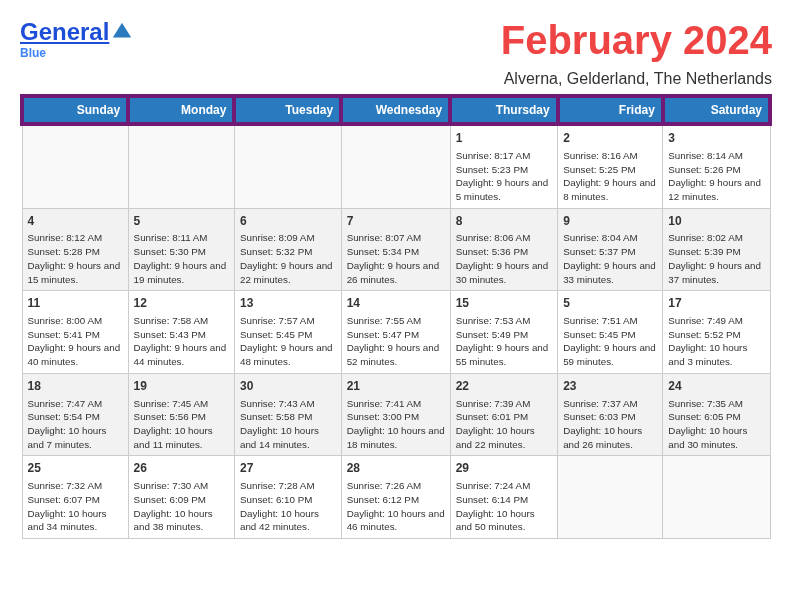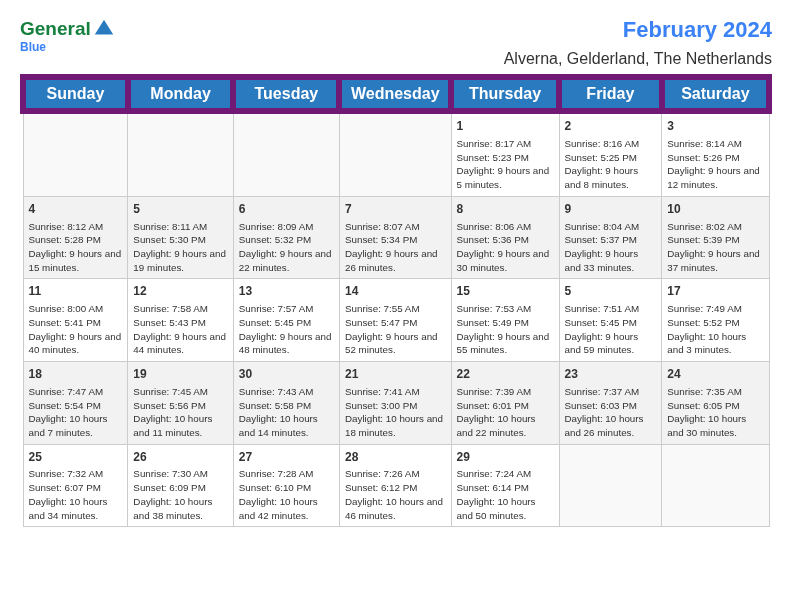--- a/index.html
+++ b/index.html
@@ -23,61 +23,62 @@
     .logo {
       display: flex;
       flex-direction: column;
       align-items: flex-start;
     }
     .logo-text {
       display: flex;
       align-items: center;
     }
     .logo-general {
-      font-size: 19px;
-      font-weight: bold;
-      color: #15803d;
+      font-size: 24px;
+      font-weight: bold;
+      color: #1d4ed8;
+      text-decoration: underline;
     }
     .logo-blue {
       font-size: 12px;
       font-weight: bold;
       color: #3b82f6;
     }
     .logo-icon {
       width: 22px;
       height: 22px;
       margin-left: 2px;
     }
     .title-area {
       text-align: right;
     }
     .month-title {
-      font-size: 22px;
-      font-weight: bold;
-      color: #3b82f6;
+      font-size: 40px;
+      font-weight: bold;
+      color: #ef4444;
       line-height: 1.1;
     }
     .location {
       font-size: 16px;
       color: #333;
       margin-top: 8px;
     }
     table {
       width: 100%;
       border-collapse: collapse;
       font-size: 10.5px;
     }
     thead tr th {
       background-color: #2a7abf;
       color: #fff;
-      text-align: center;
+      text-align: right;
       padding: 5px 6px;
-      font-size: 16px;
-      font-weight: bold;
-      border: 6px solid #701a75;
+      font-size: 12px;
+      font-weight: bold;
+      border: 4px solid #701a75;
     }
     tbody tr td {
       border: 1px solid #ccc;
       vertical-align: top;
       padding: 4px 5px;
       width: 113px;
       height: 80px;
       color: #333;
       font-size: 10px;
       line-height: 1.4;

